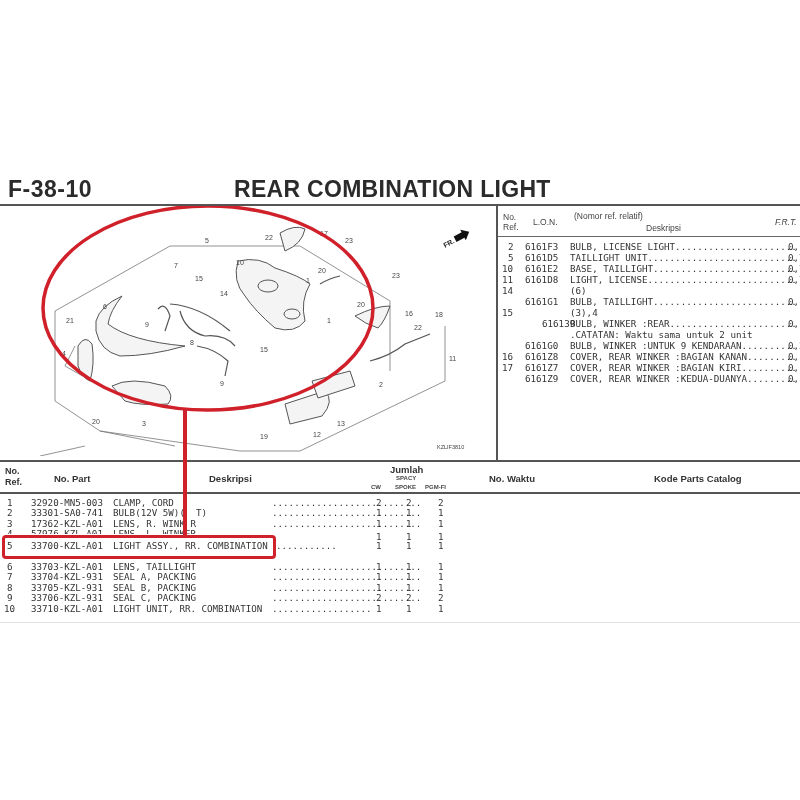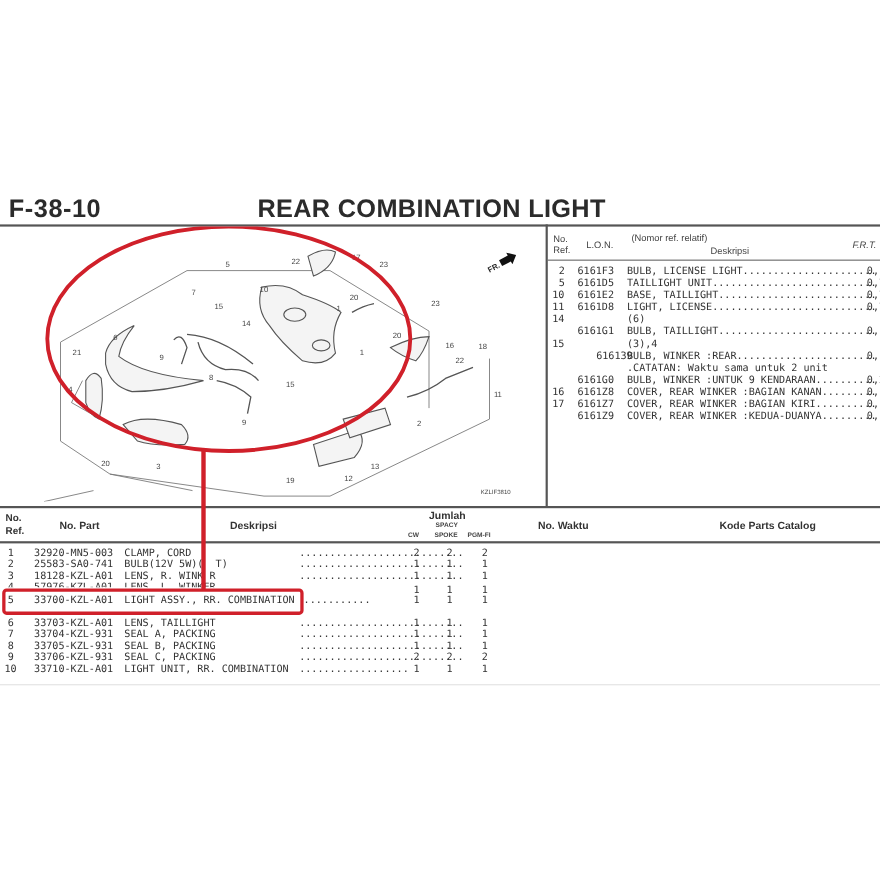--- a/index.html
+++ b/index.html
@@ -151,22 +151,22 @@
 <div class="abs" style="left:371px;top:484px;font-size:6px;font-weight:bold;color:#444;">CW</div>
 <div class="abs" style="left:395px;top:484px;font-size:6px;font-weight:bold;color:#444;">SPOKE</div>
 <div class="abs" style="left:425px;top:484px;font-size:6px;font-weight:bold;color:#444;">PGM-FI</div>
 <div class="abs hdrb" style="left:489px;top:473px;">No. Waktu</div>
 <div class="abs hdrb" style="left:654px;top:473px;">Kode Parts Catalog</div>
 
 <div class="abs hline" style="left:0;top:492px;width:800px;height:1.5px;"></div>
 
 <div class="abs" style="left:0;top:497px;width:800px;height:120px;">
   <div class="parts-row mono" style="top:0px"><span style="left:7px">1</span><span style="left:31px">32920-MN5-003</span><span style="left:113px">CLAMP, CORD</span><span style="left:272px">...........................</span><span style="left:376px">2</span><span style="left:406px">2</span><span style="left:438px">2</span></div>
-  <div class="parts-row mono" style="top:10.4px"><span style="left:7px">2</span><span style="left:31px">25583-SA0-741</span><span style="left:113px">BULB(12V 5W)(  T)</span><span style="left:272px">...........................</span><span style="left:376px">1</span><span style="left:406px">1</span><span style="left:438px">1</span></div>
-  <div class="parts-row mono" style="top:20.8px"><span style="left:7px">3</span><span style="left:31px">18128-KZL-A01</span><span style="left:113px">LENS, R. WINK R</span><span style="left:272px">...........................</span><span style="left:376px">1</span><span style="left:406px">1</span><span style="left:438px">1</span></div>
+  <div class="parts-row mono" style="top:10.4px"><span style="left:7px">2</span><span style="left:31px">33301-SA0-741</span><span style="left:113px">BULB(12V 5W)(  T)</span><span style="left:272px">...........................</span><span style="left:376px">1</span><span style="left:406px">1</span><span style="left:438px">1</span></div>
+  <div class="parts-row mono" style="top:20.8px"><span style="left:7px">3</span><span style="left:31px">17362-KZL-A01</span><span style="left:113px">LENS, R. WINK R</span><span style="left:272px">...........................</span><span style="left:376px">1</span><span style="left:406px">1</span><span style="left:438px">1</span></div>
   <div class="parts-row mono" style="top:31.2px;clip-path:inset(0 0 45% 0);"><span style="left:7px">4</span><span style="left:31px">57976-KZL-A01</span><span style="left:113px">LENS, L. WINKER</span><span style="left:272px">...........................</span></div>
   <div class="parts-row mono" style="top:33.5px"><span style="left:376px">1</span><span style="left:406px">1</span><span style="left:438px">1</span></div>
   <div class="parts-row mono" style="top:43px"><span style="left:7px">5</span><span style="left:31px">33700-KZL-A01</span><span style="left:113px">LIGHT ASSY., RR. COMBINATION</span><span style="left:276px">...........</span><span style="left:376px">1</span><span style="left:406px">1</span><span style="left:438px">1</span></div>
   <div class="parts-row mono" style="top:64px"><span style="left:7px">6</span><span style="left:31px">33703-KZL-A01</span><span style="left:113px">LENS, TAILLIGHT</span><span style="left:272px">...........................</span><span style="left:376px">1</span><span style="left:406px">1</span><span style="left:438px">1</span></div>
   <div class="parts-row mono" style="top:74.4px"><span style="left:7px">7</span><span style="left:31px">33704-KZL-931</span><span style="left:113px">SEAL A, PACKING</span><span style="left:272px">...........................</span><span style="left:376px">1</span><span style="left:406px">1</span><span style="left:438px">1</span></div>
   <div class="parts-row mono" style="top:84.8px"><span style="left:7px">8</span><span style="left:31px">33705-KZL-931</span><span style="left:113px">SEAL B, PACKING</span><span style="left:272px">...........................</span><span style="left:376px">1</span><span style="left:406px">1</span><span style="left:438px">1</span></div>
   <div class="parts-row mono" style="top:95.2px"><span style="left:7px">9</span><span style="left:31px">33706-KZL-931</span><span style="left:113px">SEAL C, PACKING</span><span style="left:272px">...........................</span><span style="left:376px">2</span><span style="left:406px">2</span><span style="left:438px">2</span></div>
   <div class="parts-row mono" style="top:105.6px"><span style="left:4px">10</span><span style="left:31px">33710-KZL-A01</span><span style="left:113px">LIGHT UNIT, RR. COMBINATION</span><span style="left:272px">..................</span><span style="left:376px">1</span><span style="left:406px">1</span><span style="left:438px">1</span></div>
 </div>
 

